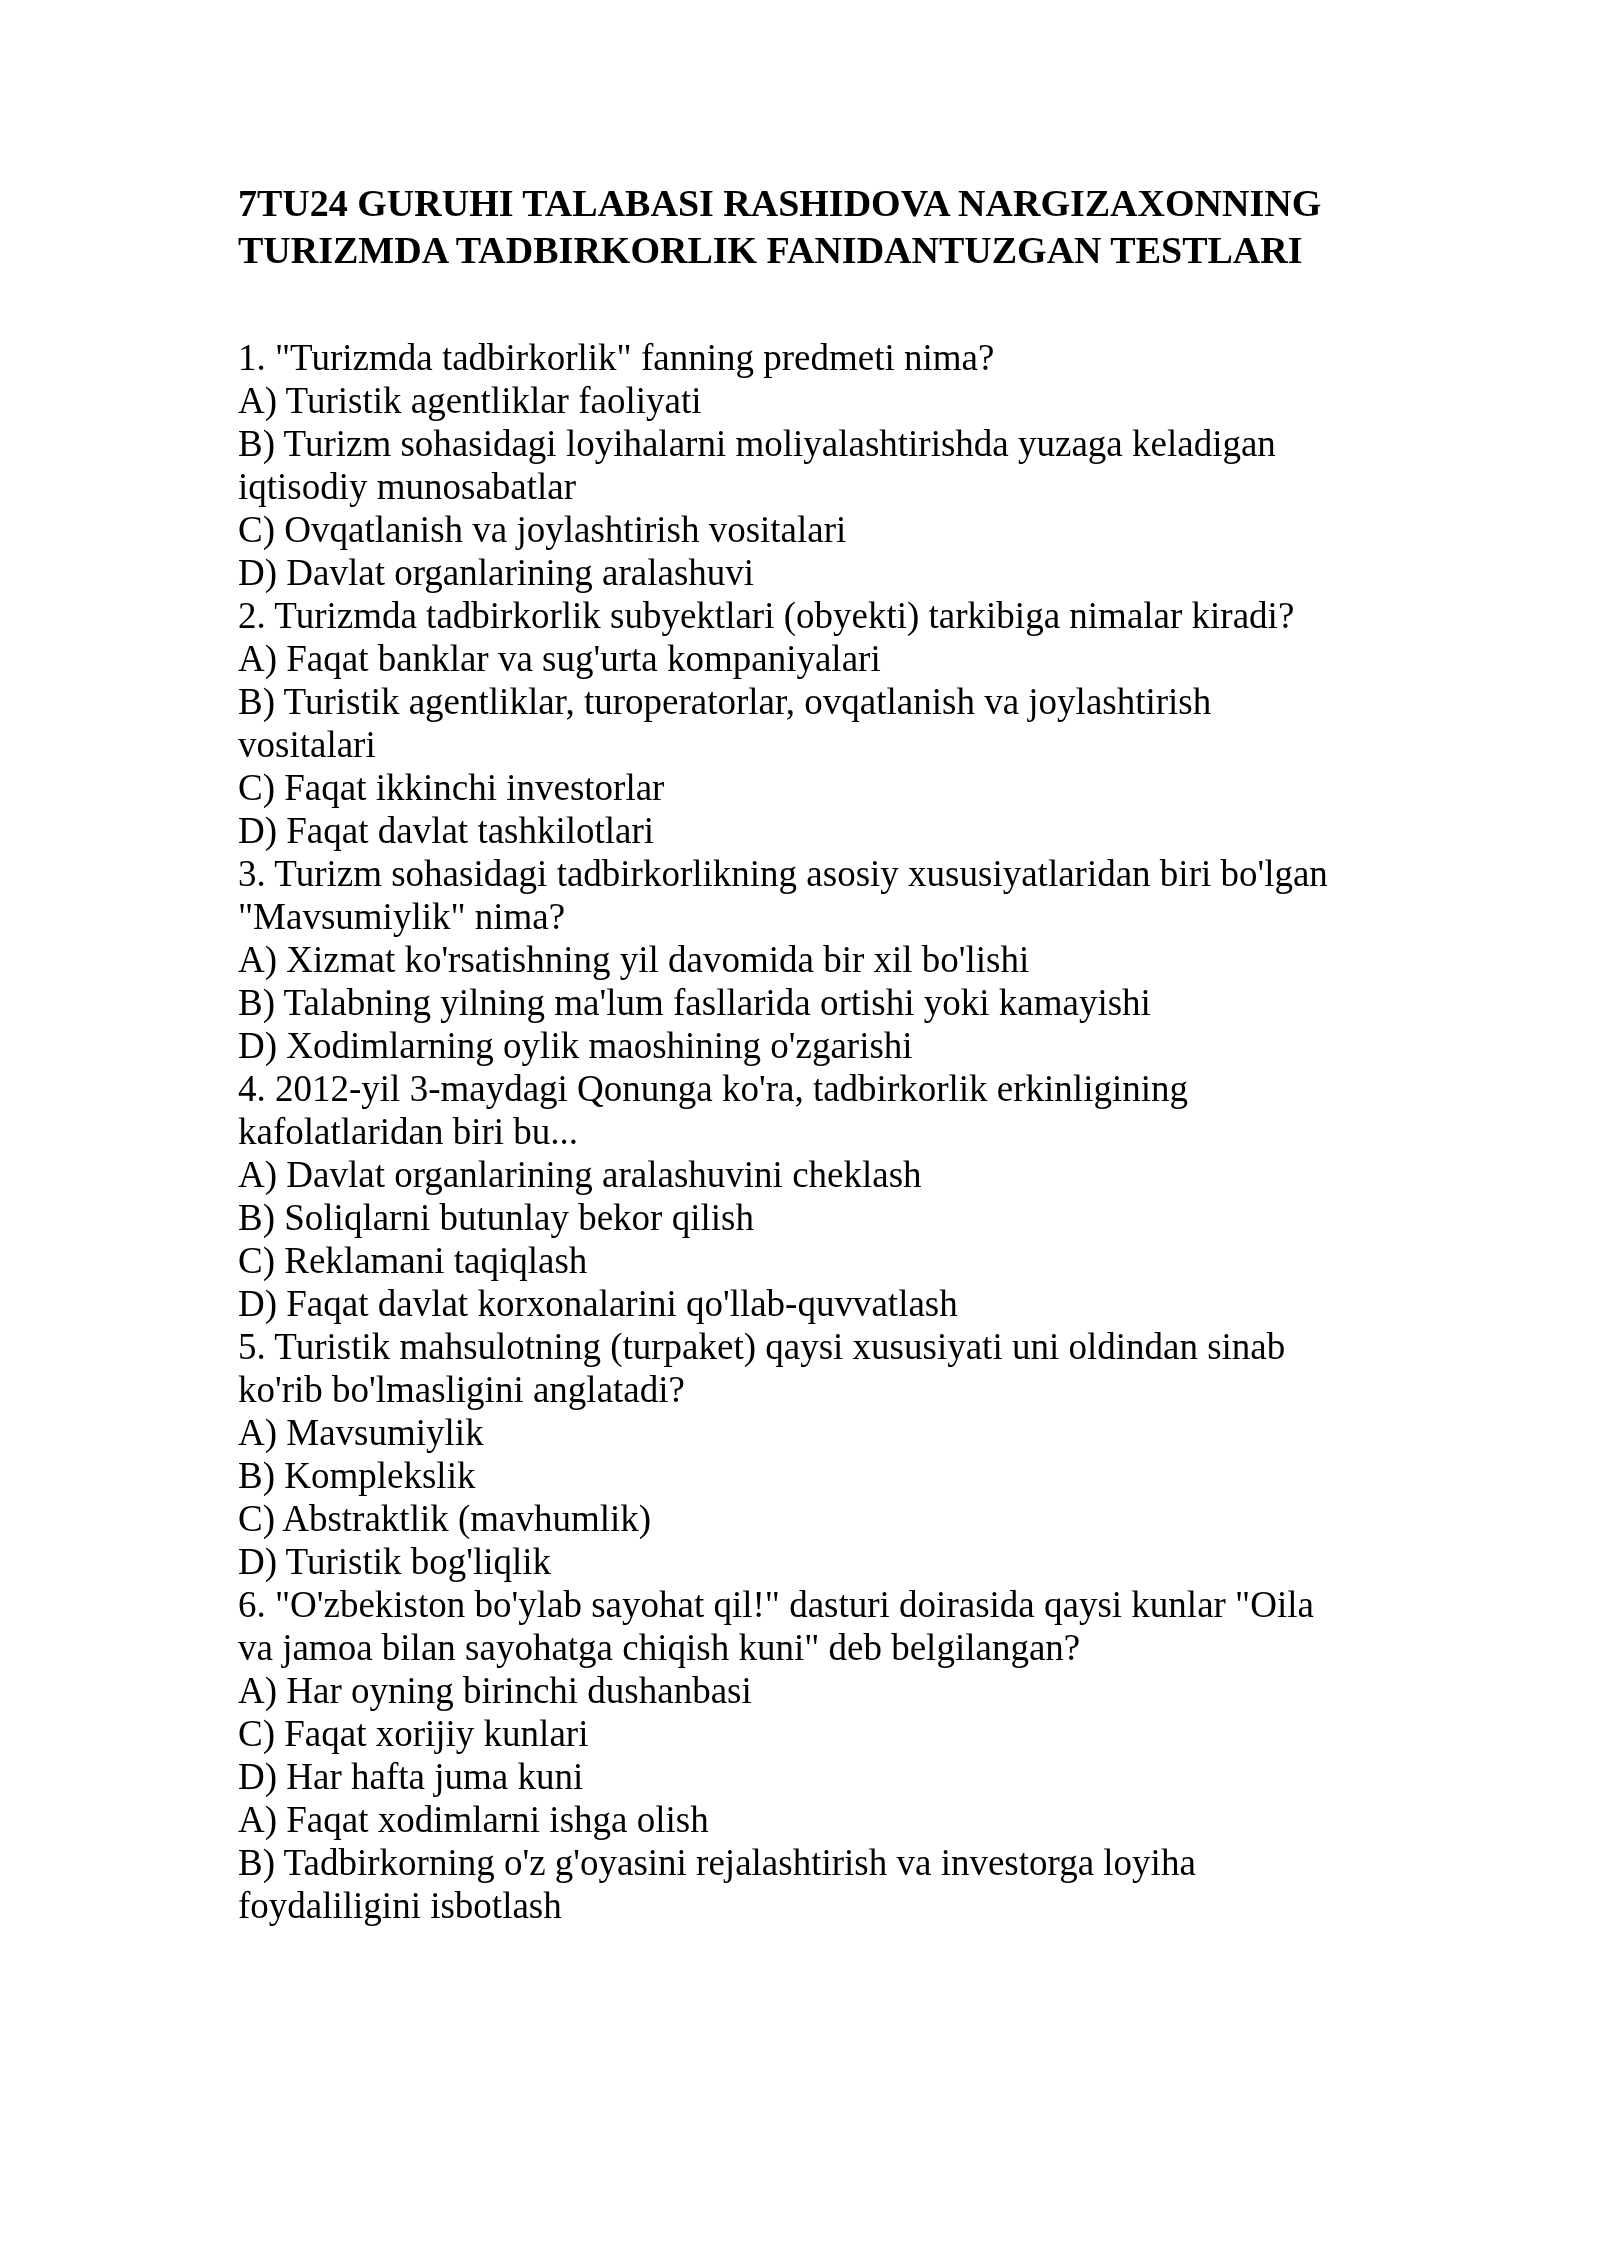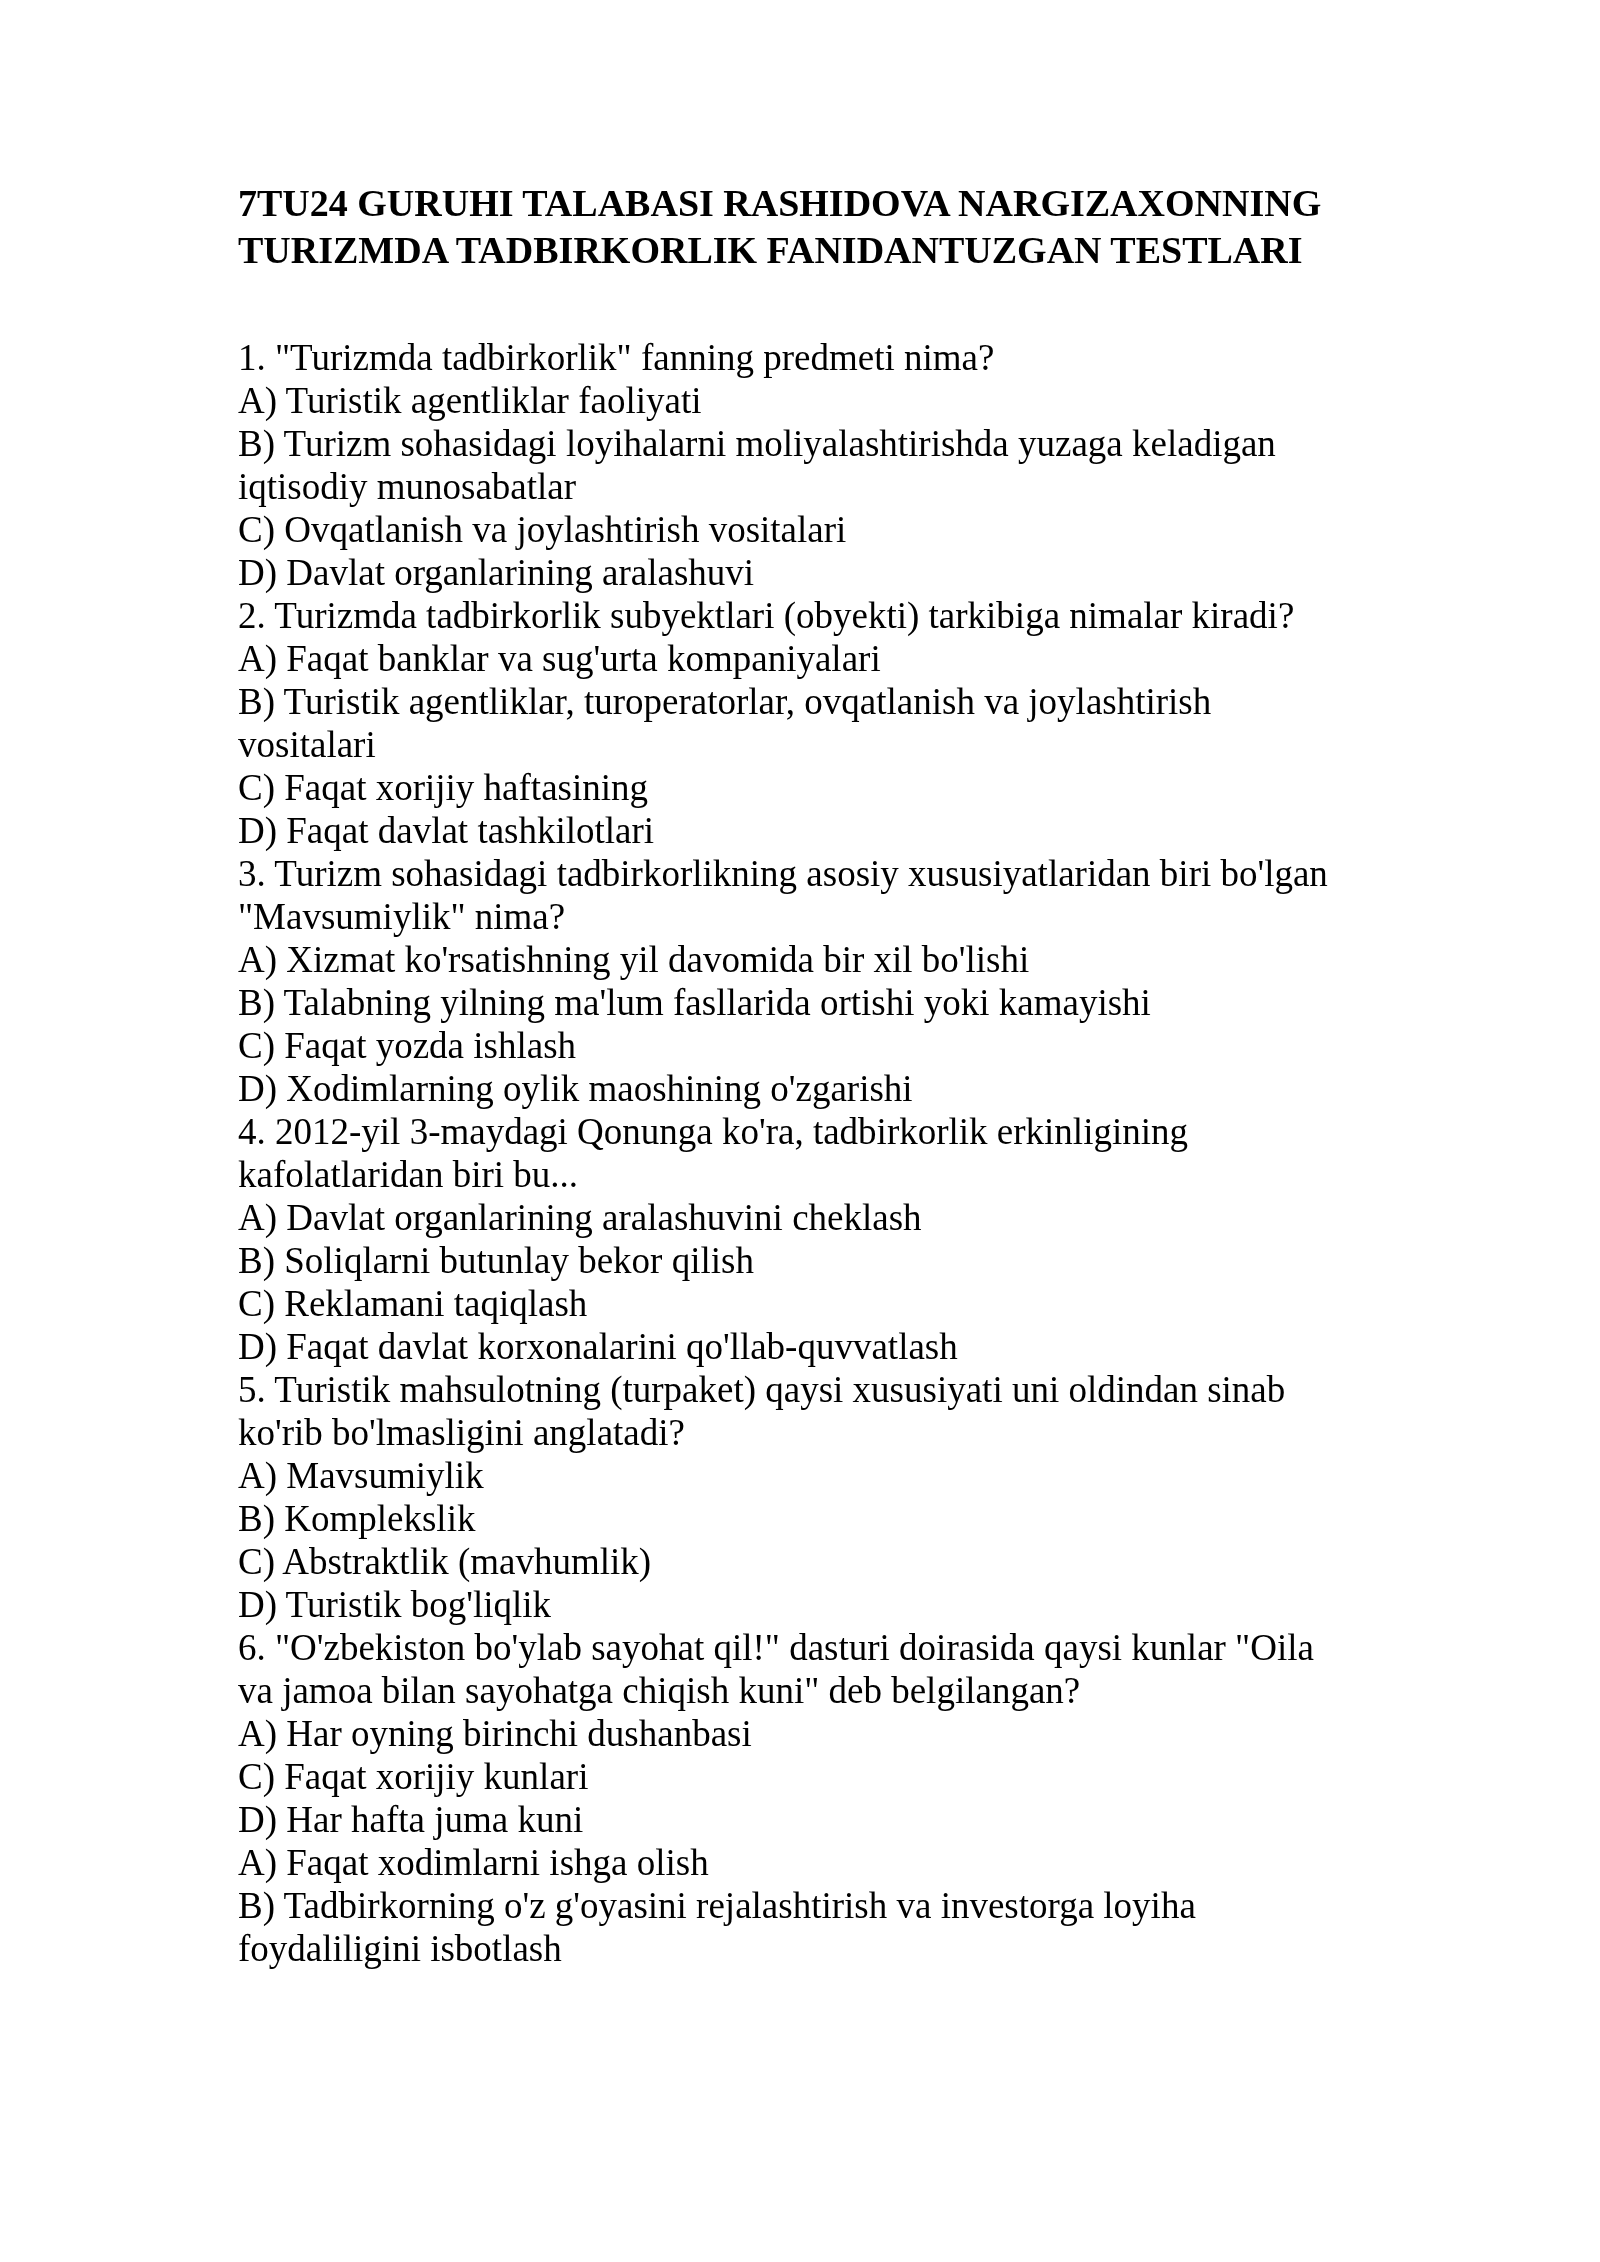--- a/index.html
+++ b/index.html
@@ -58,28 +58,27 @@
           <div class="line">1. "Turizmda tadbirkorlik" fanning predmeti nima?</div>
           <div class="line">A) Turistik agentliklar faoliyati</div>
           <div class="line">B) Turizm sohasidagi loyihalarni moliyalashtirishda yuzaga keladigan iqtisodiy munosabatlar</div>
           <div class="line">C) Ovqatlanish va joylashtirish vositalari</div>
           <div class="line">D) Davlat organlarining aralashuvi</div>
         </div>
         <div class="question-block">
           <div class="line">2. Turizmda tadbirkorlik subyektlari (obyekti) tarkibiga nimalar kiradi?</div>
           <div class="line">A) Faqat banklar va sug'urta kompaniyalari</div>
           <div class="line">B) Turistik agentliklar, turoperatorlar, ovqatlanish va joylashtirish vositalari</div>
-          <div class="line">C) Faqat xorijiy haftasining</div>
+          <div class="line">C) Faqat ikkinchi investorlar</div>
           <div class="line">D) Faqat davlat tashkilotlari</div>
         </div>
         <div class="question-block">
           <div class="line">3. Turizm sohasidagi tadbirkorlikning asosiy xususiyatlaridan biri bo'lgan "Mavsumiylik" nima?</div>
           <div class="line">A) Xizmat ko'rsatishning yil davomida bir xil bo'lishi</div>
           <div class="line">B) Talabning yilning ma'lum fasllarida ortishi yoki kamayishi</div>
-          <div class="line">C) Faqat yozda ishlash</div>
           <div class="line">D) Xodimlarning oylik maoshining o'zgarishi</div>
         </div>
         <div class="question-block">
           <div class="line">4. 2012-yil 3-maydagi Qonunga ko'ra, tadbirkorlik erkinligining kafolatlaridan biri bu...</div>
           <div class="line">A) Davlat organlarining aralashuvini cheklash</div>
           <div class="line">B) Soliqlarni butunlay bekor qilish</div>
           <div class="line">C) Reklamani taqiqlash</div>
           <div class="line">D) Faqat davlat korxonalarini qo'llab-quvvatlash</div>
         </div>
         <div class="question-block">

